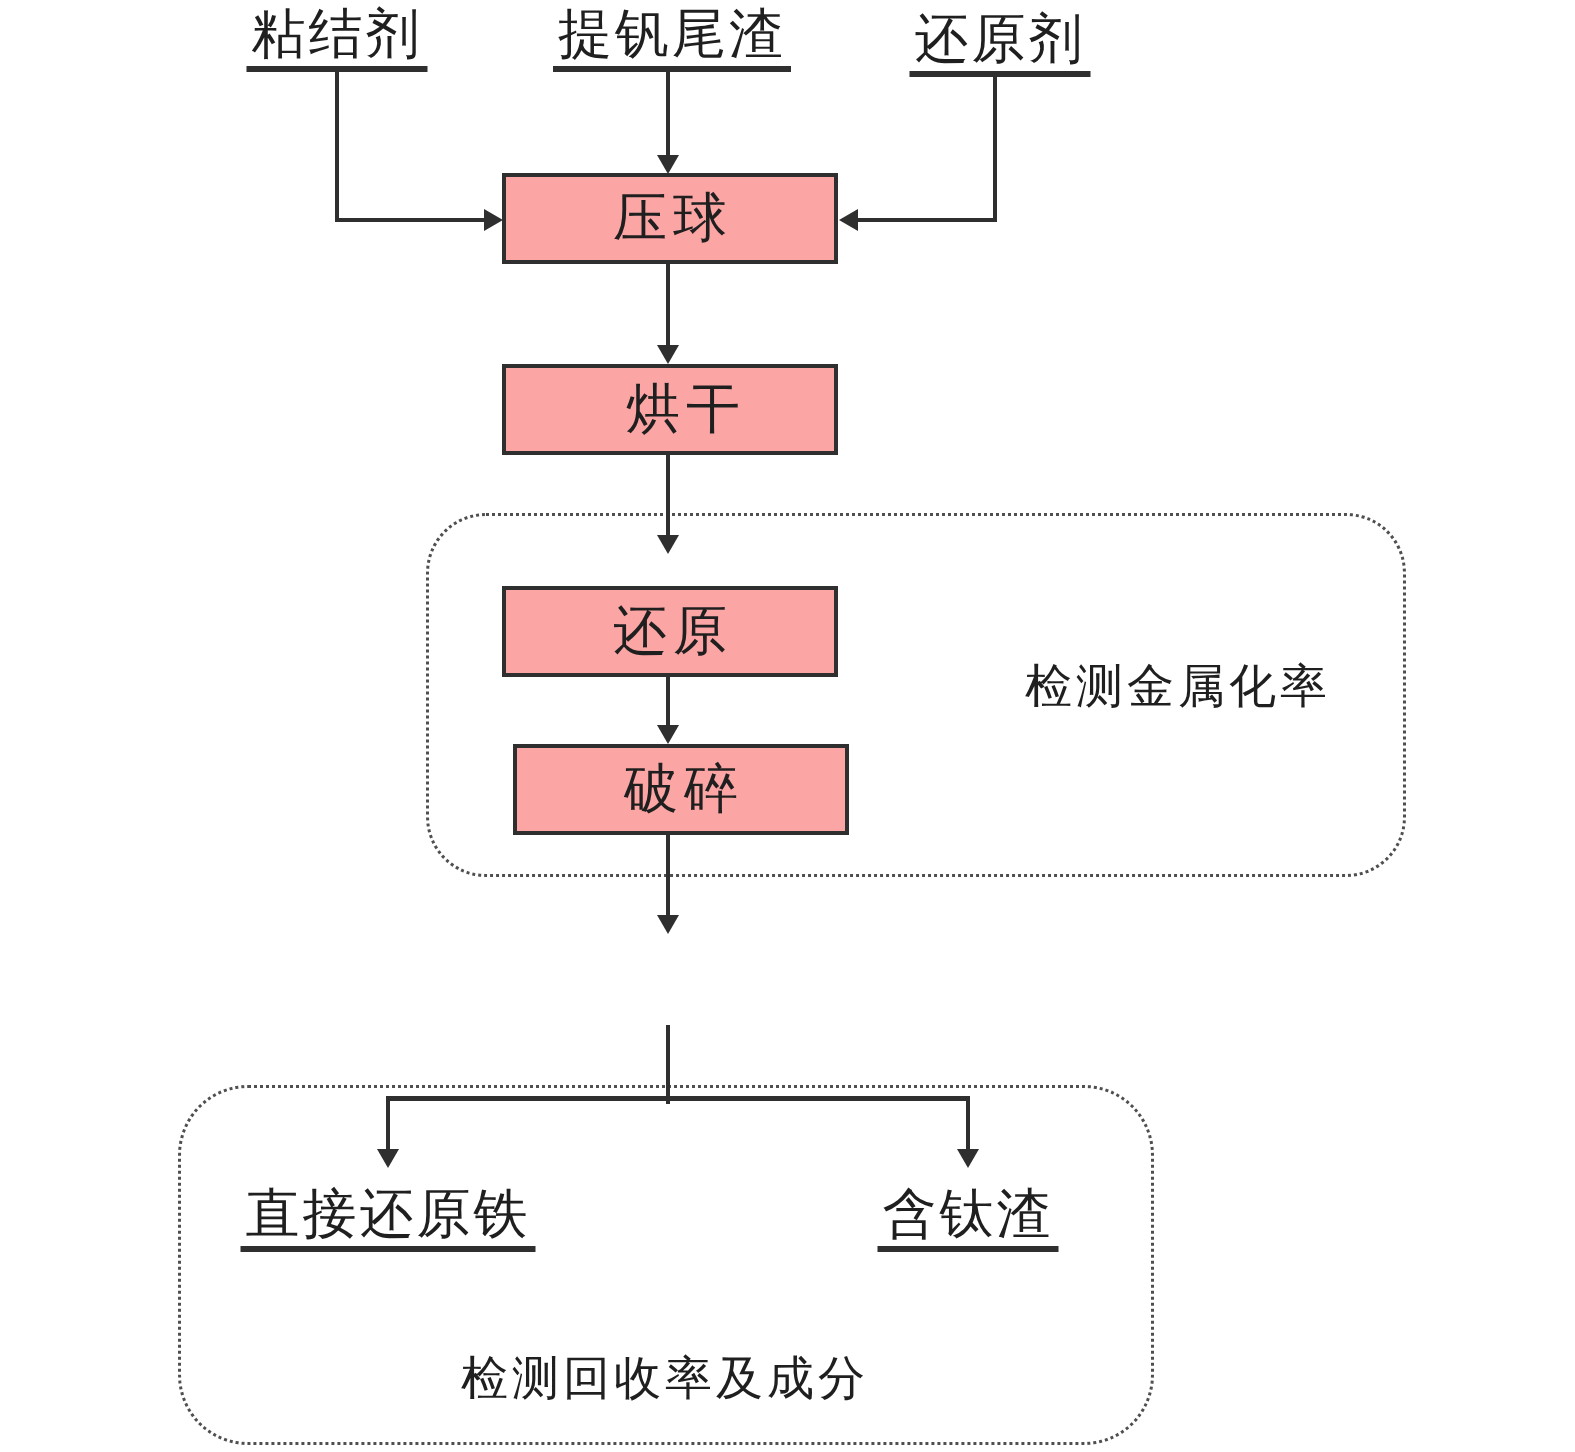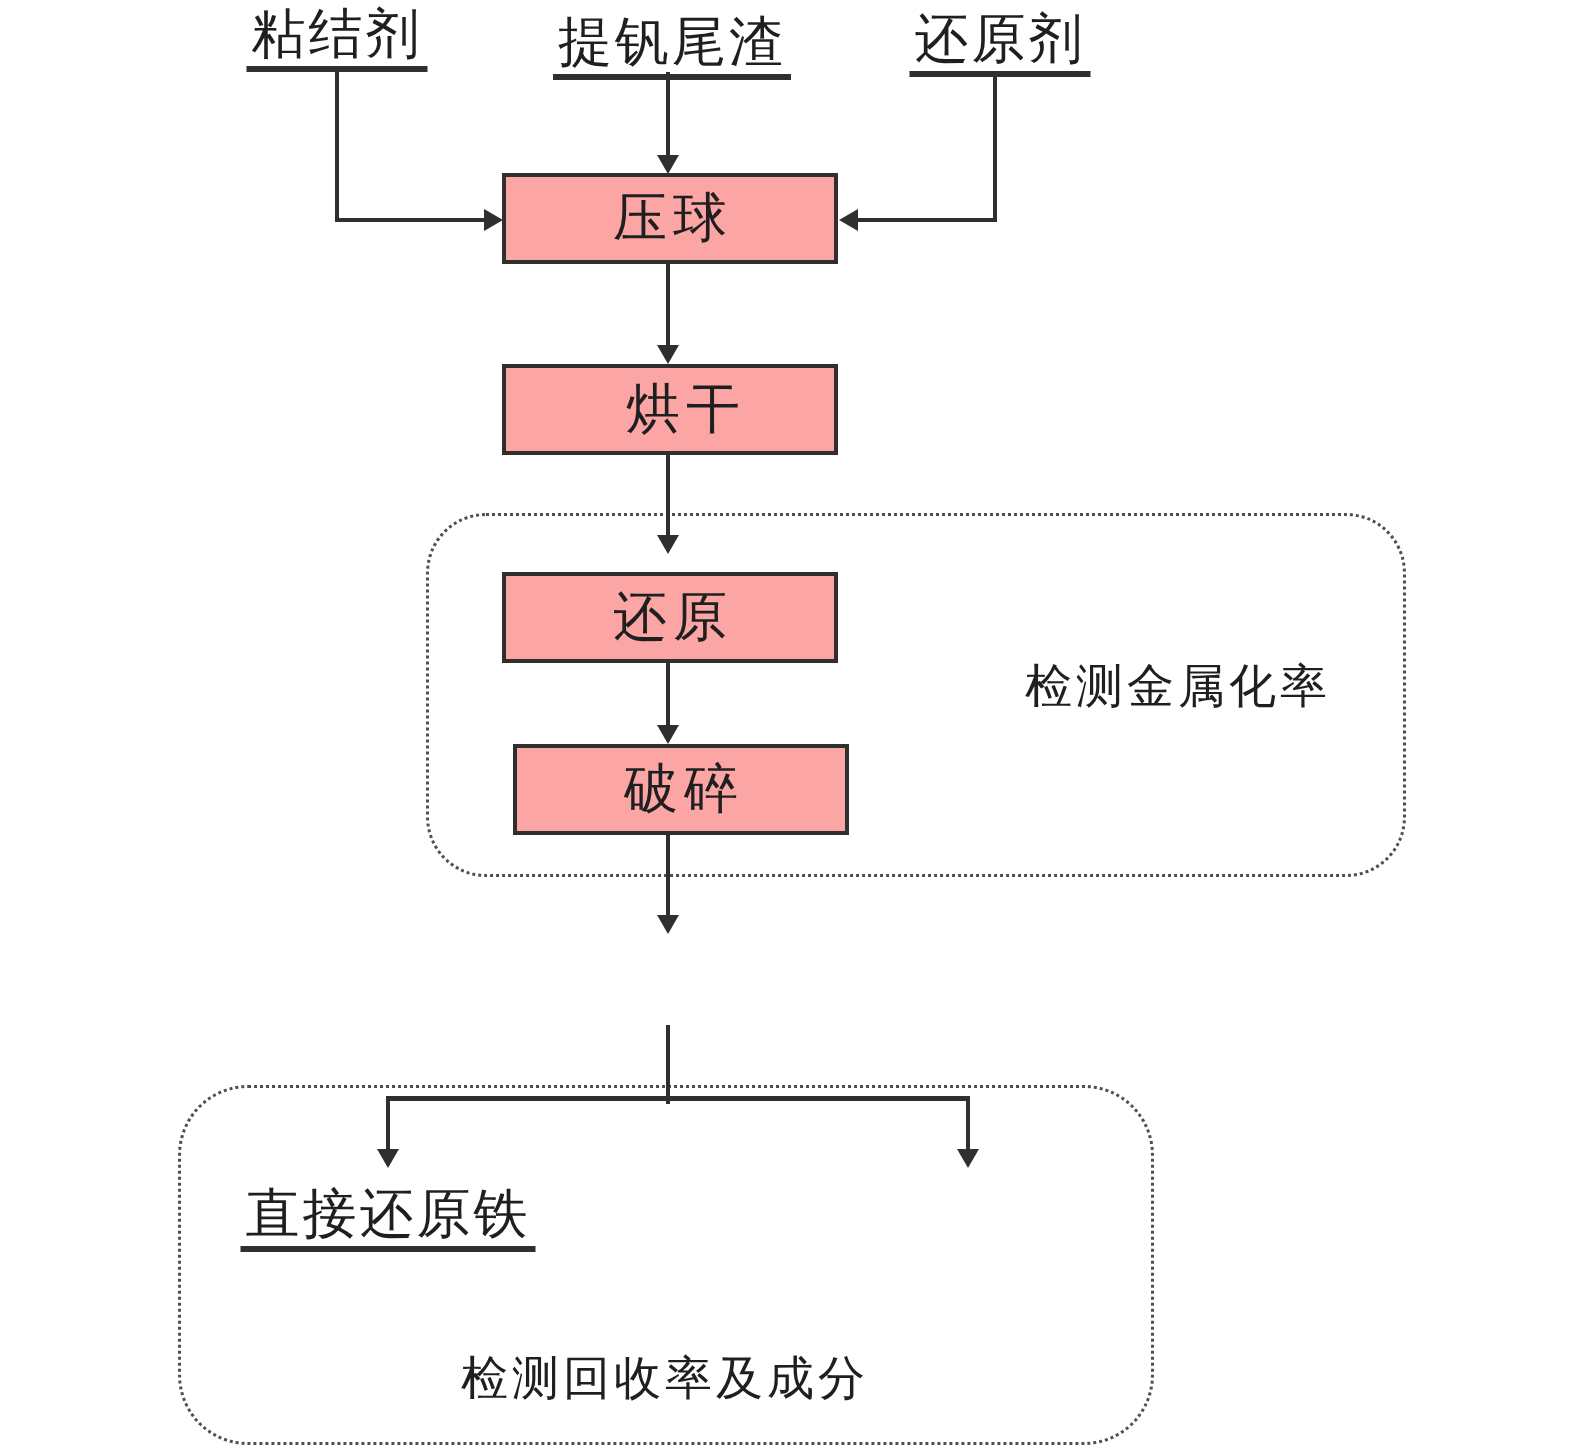--- a/index.html
+++ b/index.html
@@ -96,41 +96,41 @@
 
 <div id="canvas">
 
   <div class="dotbox" style="left:426px; top:513px; width:980px; height:364px; border-radius:60px;"></div>
   <div class="dotbox" style="left:178px; top:1085px; width:976px; height:360px; border-radius:70px;"></div>
 
   <div class="glabel" style="left:1178px; top:686px;">检测金属化率</div>
   <div class="glabel" style="left:665px; top:1378px;">检测回收率及成分</div>
 
   <div class="ulabel" style="left:337px; top:0px;">粘结剂</div>
-  <div class="ulabel" style="left:672px; top:8px;font-family:Liberation Serif, serif;">提钒尾渣</div>
+  <div class="ulabel" style="left:672px; top:0px;font-family:Liberation Serif, serif;">提钒尾渣</div>
   <div class="ulabel" style="left:1000px; top:5px;">还原剂</div>
 
   <div class="ln" style="left:335px; top:72px; width:4px; height:148px;"></div>
   <div class="ln" style="left:335px; top:218px; width:150px; height:4px;"></div>
   <div class="arr arr-right" style="left:484px; top:209px;"></div>
 
   <div class="ln" style="left:666px; top:72px; width:4px; height:84px;"></div>
   <div class="arr arr-down" style="left:657px; top:155px;"></div>
 
   <div class="ln" style="left:993px; top:72px; width:4px; height:148px;"></div>
   <div class="ln" style="left:858px; top:218px; width:139px; height:4px;"></div>
   <div class="arr arr-left" style="left:839px; top:209px;"></div>
 
   <div class="pbox" style="top:173px;">
     <span>压球</span>
   </div>
   <div class="pbox" style="top:364px;padding-left:26px;">
     <span>烘干</span>
   </div>
-  <div class="pbox" style="top:572px;align-items:center;">
+  <div class="pbox" style="top:586px;align-items:center;">
     <span>还原</span>
   </div>
   <div class="pbox" style="top:744px;margin-left:11px;">
     <span>破碎</span>
   </div>
 
   <div class="ln" style="left:666px; top:264px; width:4px; height:82px;"></div>
   <div class="arr arr-down" style="left:657px; top:345px;"></div>
 
   <div class="ln" style="left:666px; top:455px; width:4px; height:80px;"></div>
@@ -144,14 +144,15 @@
 
   <div class="ln" style="left:666px; top:1025px; width:4px; height:79px;"></div>
 
   <div class="ln" style="left:386px; top:1096px; width:584px; height:5px;"></div>
   <div class="ln" style="left:386px; top:1096px; width:4px; height:54px;"></div>
   <div class="arr arr-down" style="left:377px; top:1149px;"></div>
   <div class="ln" style="left:966px; top:1096px; width:4px; height:54px;"></div>
   <div class="arr arr-down" style="left:957px; top:1149px;"></div>
 
   <div class="ulabel" style="left:388px; top:1180px;">直接还原铁</div>
+  <div class="ulabel" style="left:968px; top:1180px;">含钛渣</div>
 
 </div>
 
 </body></html>

